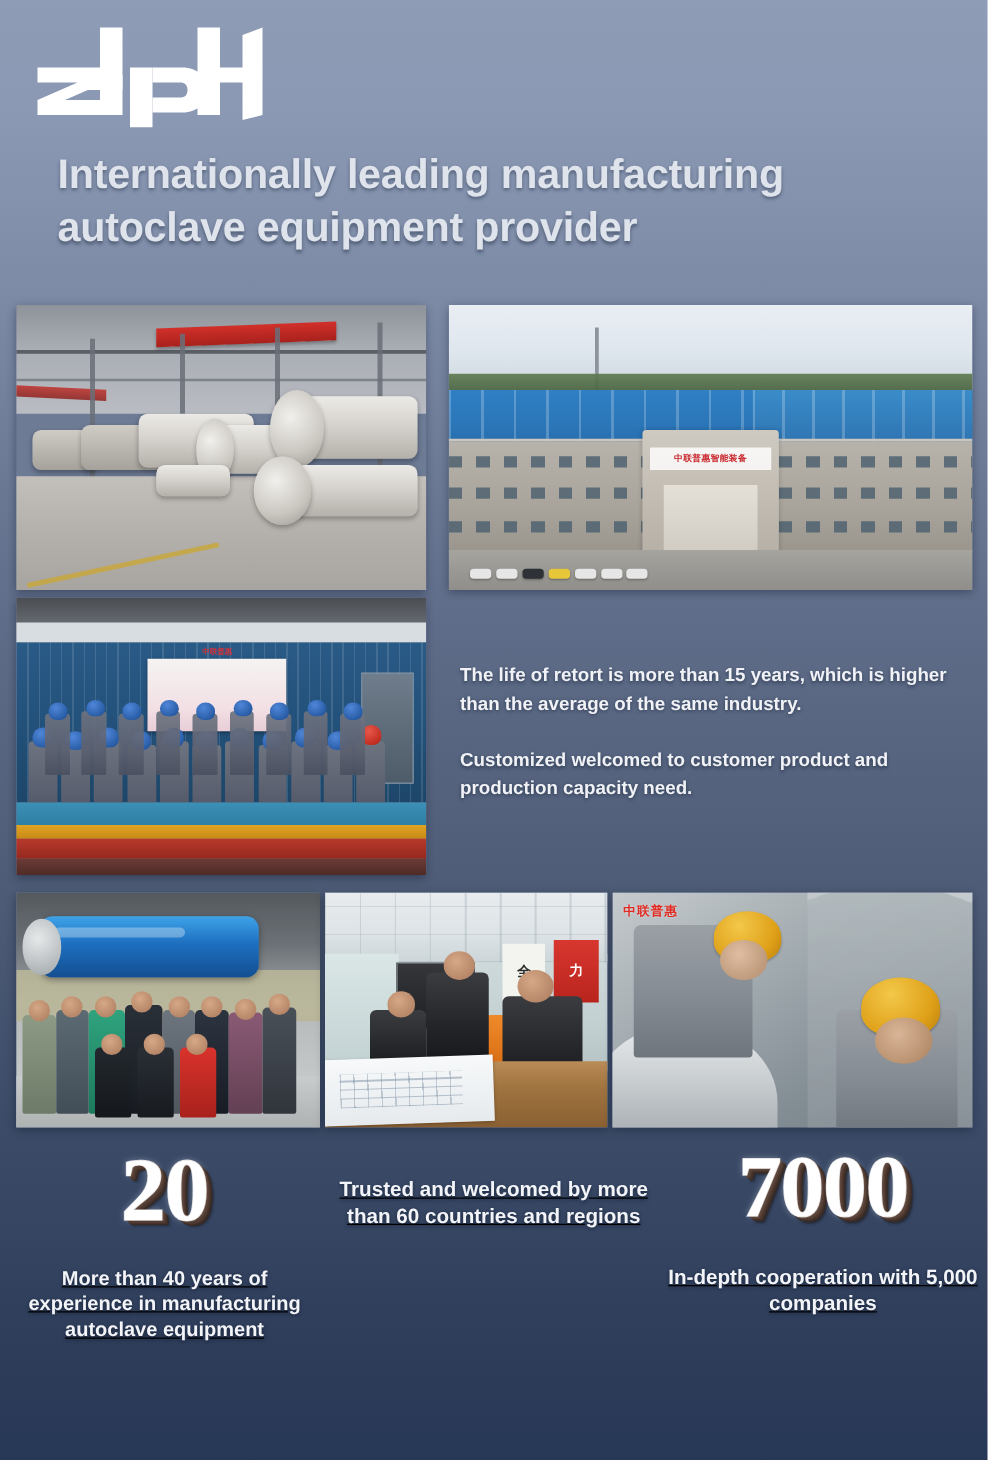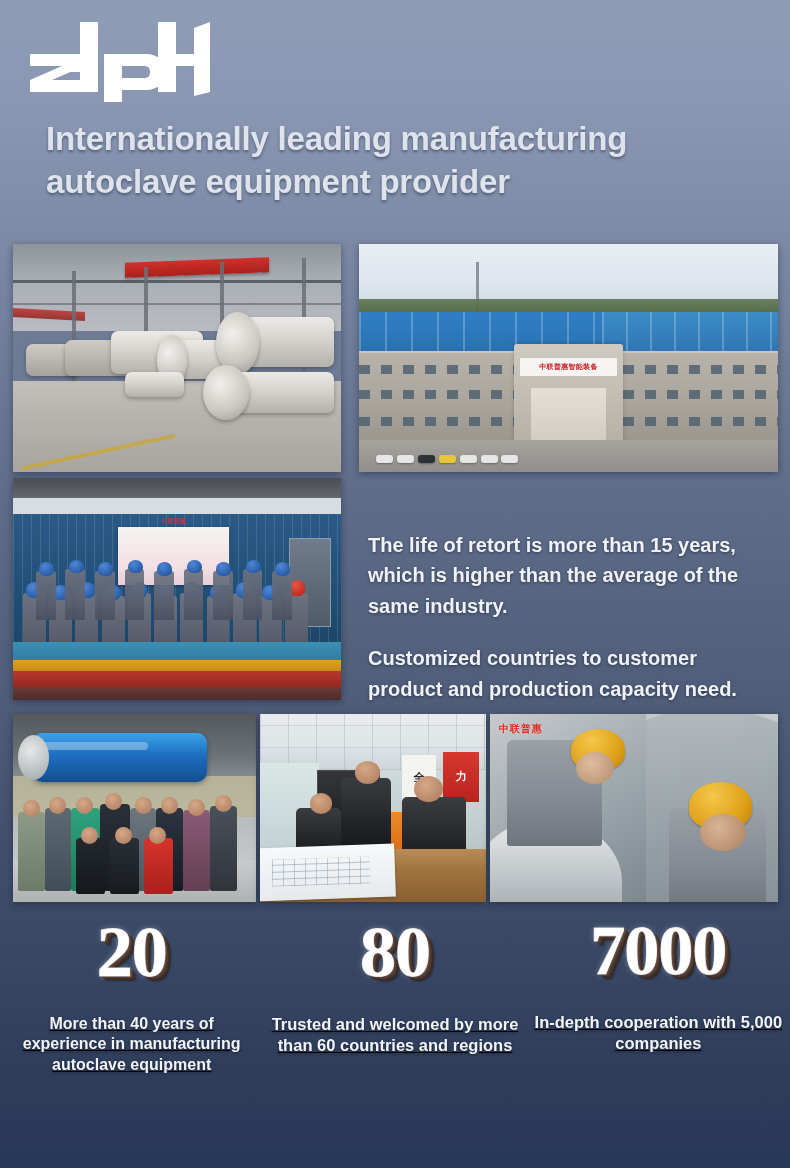--- a/index.html
+++ b/index.html
@@ -331,21 +331,21 @@
   .wd-mark {
     position:absolute; left:3%; top:4%;
     font-size:10px; font-weight:700; color:#e02a22;
     letter-spacing:1px;
     text-shadow:0 0 2px rgba(255,255,255,.5);
   }
 
   
   .copy {
     position:absolute; left:368px; top:530px; width:400px;
-    color:#f0f2f6; font-size:20px; font-weight:700; line-height:1.52;
+    color:#f0f2f6; font-size:15px; font-weight:700; line-height:1.52;
     text-shadow:0 1px 3px rgba(15,25,45,.55);
   }
   .copy p + p { margin-top:22px; }
 
   
   .stats {
     position:absolute; left:0; top:916px; width:790px;
     display:flex;
     text-decoration:underline;
   }
@@ -569,29 +569,28 @@
     <div class="chead" style="left:30%;top:20%;width:13%;height:17%;background:radial-gradient(circle at 40% 35%,#e0bda1,#b18c6e);"></div>
     <div class="wd-worker" style="right:4%;bottom:-4%;width:34%;height:54%;"></div>
     <div class="wd-hat" style="right:9%;top:36%;width:22%;height:25%;"></div>
     <div class="chead" style="right:11%;top:53%;width:16%;height:20%;background:radial-gradient(circle at 40% 35%,#d9b496,#a9825f);"></div>
     <div class="wd-mark">中联普惠</div>
   </div>
 </div>
 
 <div class="copy">
   <p>The life of retort is more than 15 years, which is higher than the average of the same industry.</p>
-  <p>Customized countries to customer product and production capacity need.</p>
+  <p>Customized welcomed to customer product and production capacity need.</p>
 </div>
 
 <div class="stats">
   <div class="stat">
     <div class="stat-num">20</div>
     <div class="stat-cap">More than 40 years of experience in manufacturing autoclave equipment</div>
   </div>
   <div class="stat">
-    <div class="stat-num">80</div>
     <div class="stat-cap">Trusted and welcomed by more than 60 countries and regions</div>
   </div>
   <div class="stat">
     <div class="stat-num wide">7000</div>
     <div class="stat-cap">In-depth cooperation with 5,000 companies</div>
   </div>
 </div>
 
 </body></html>

